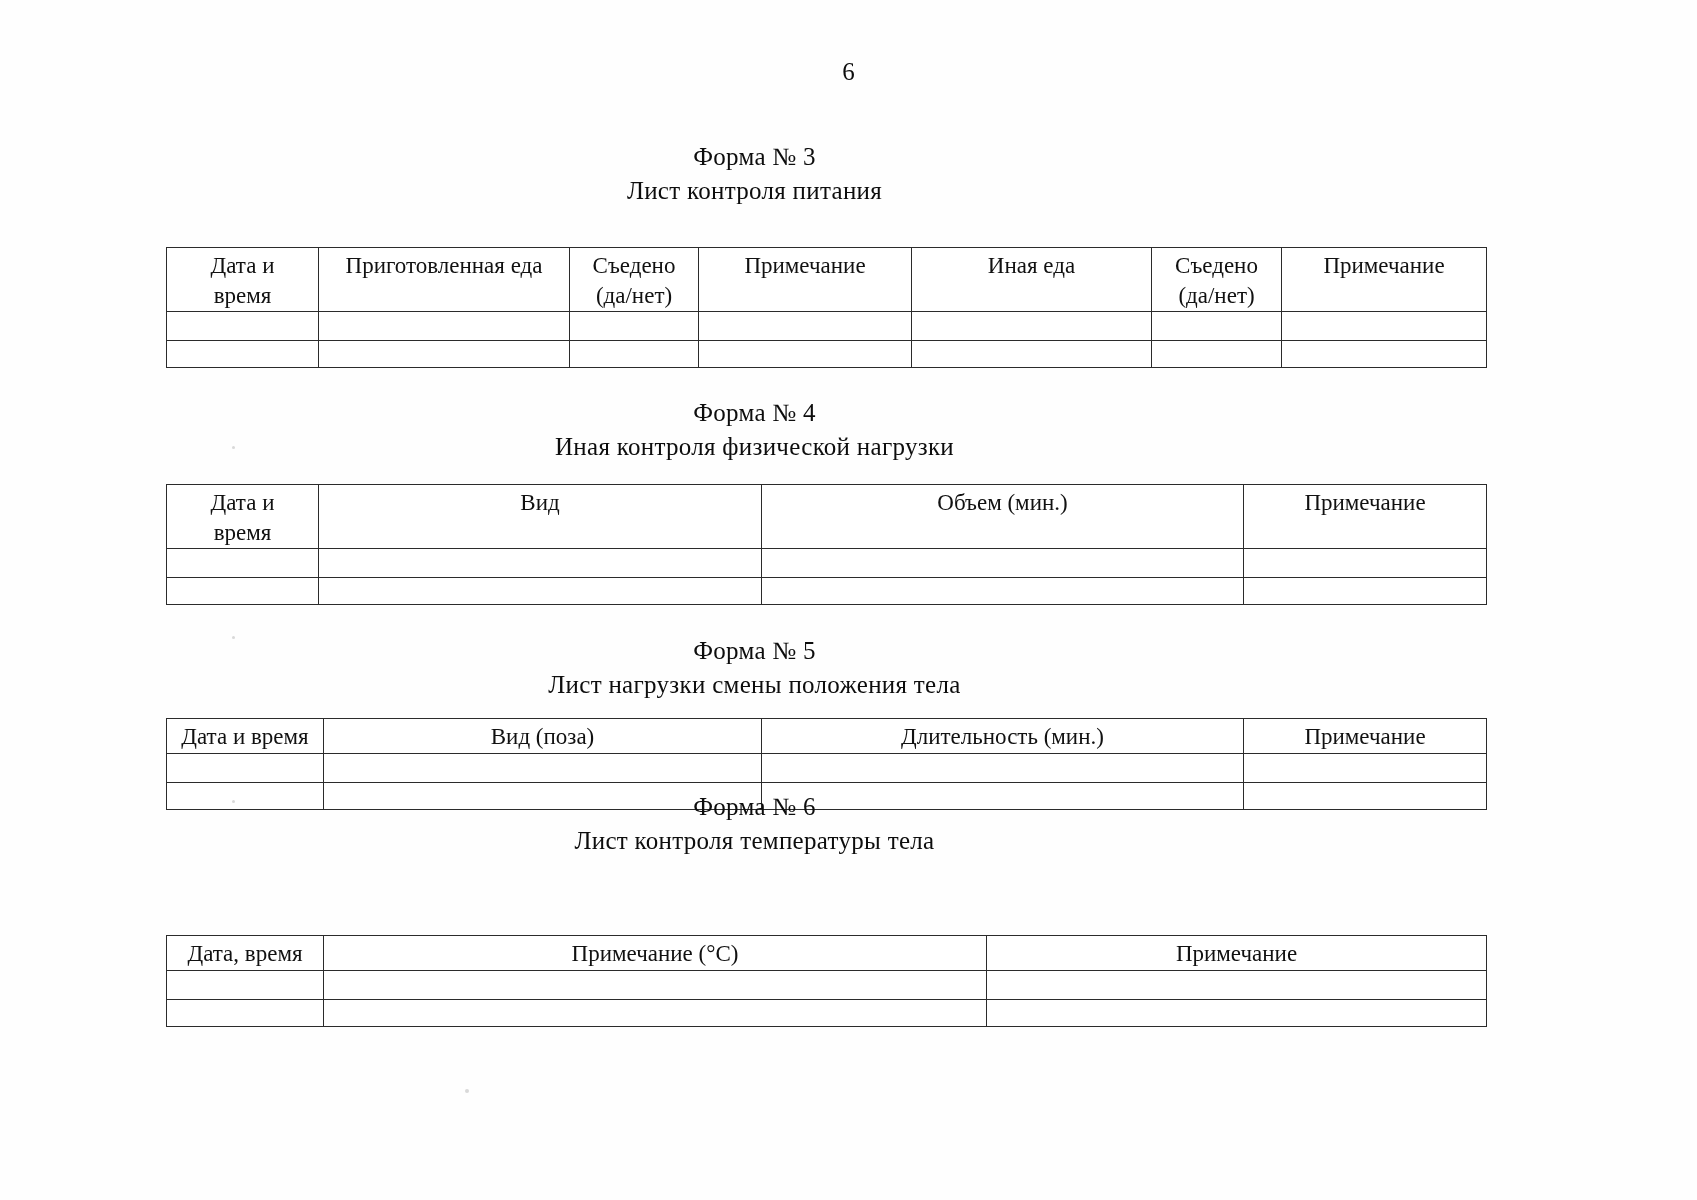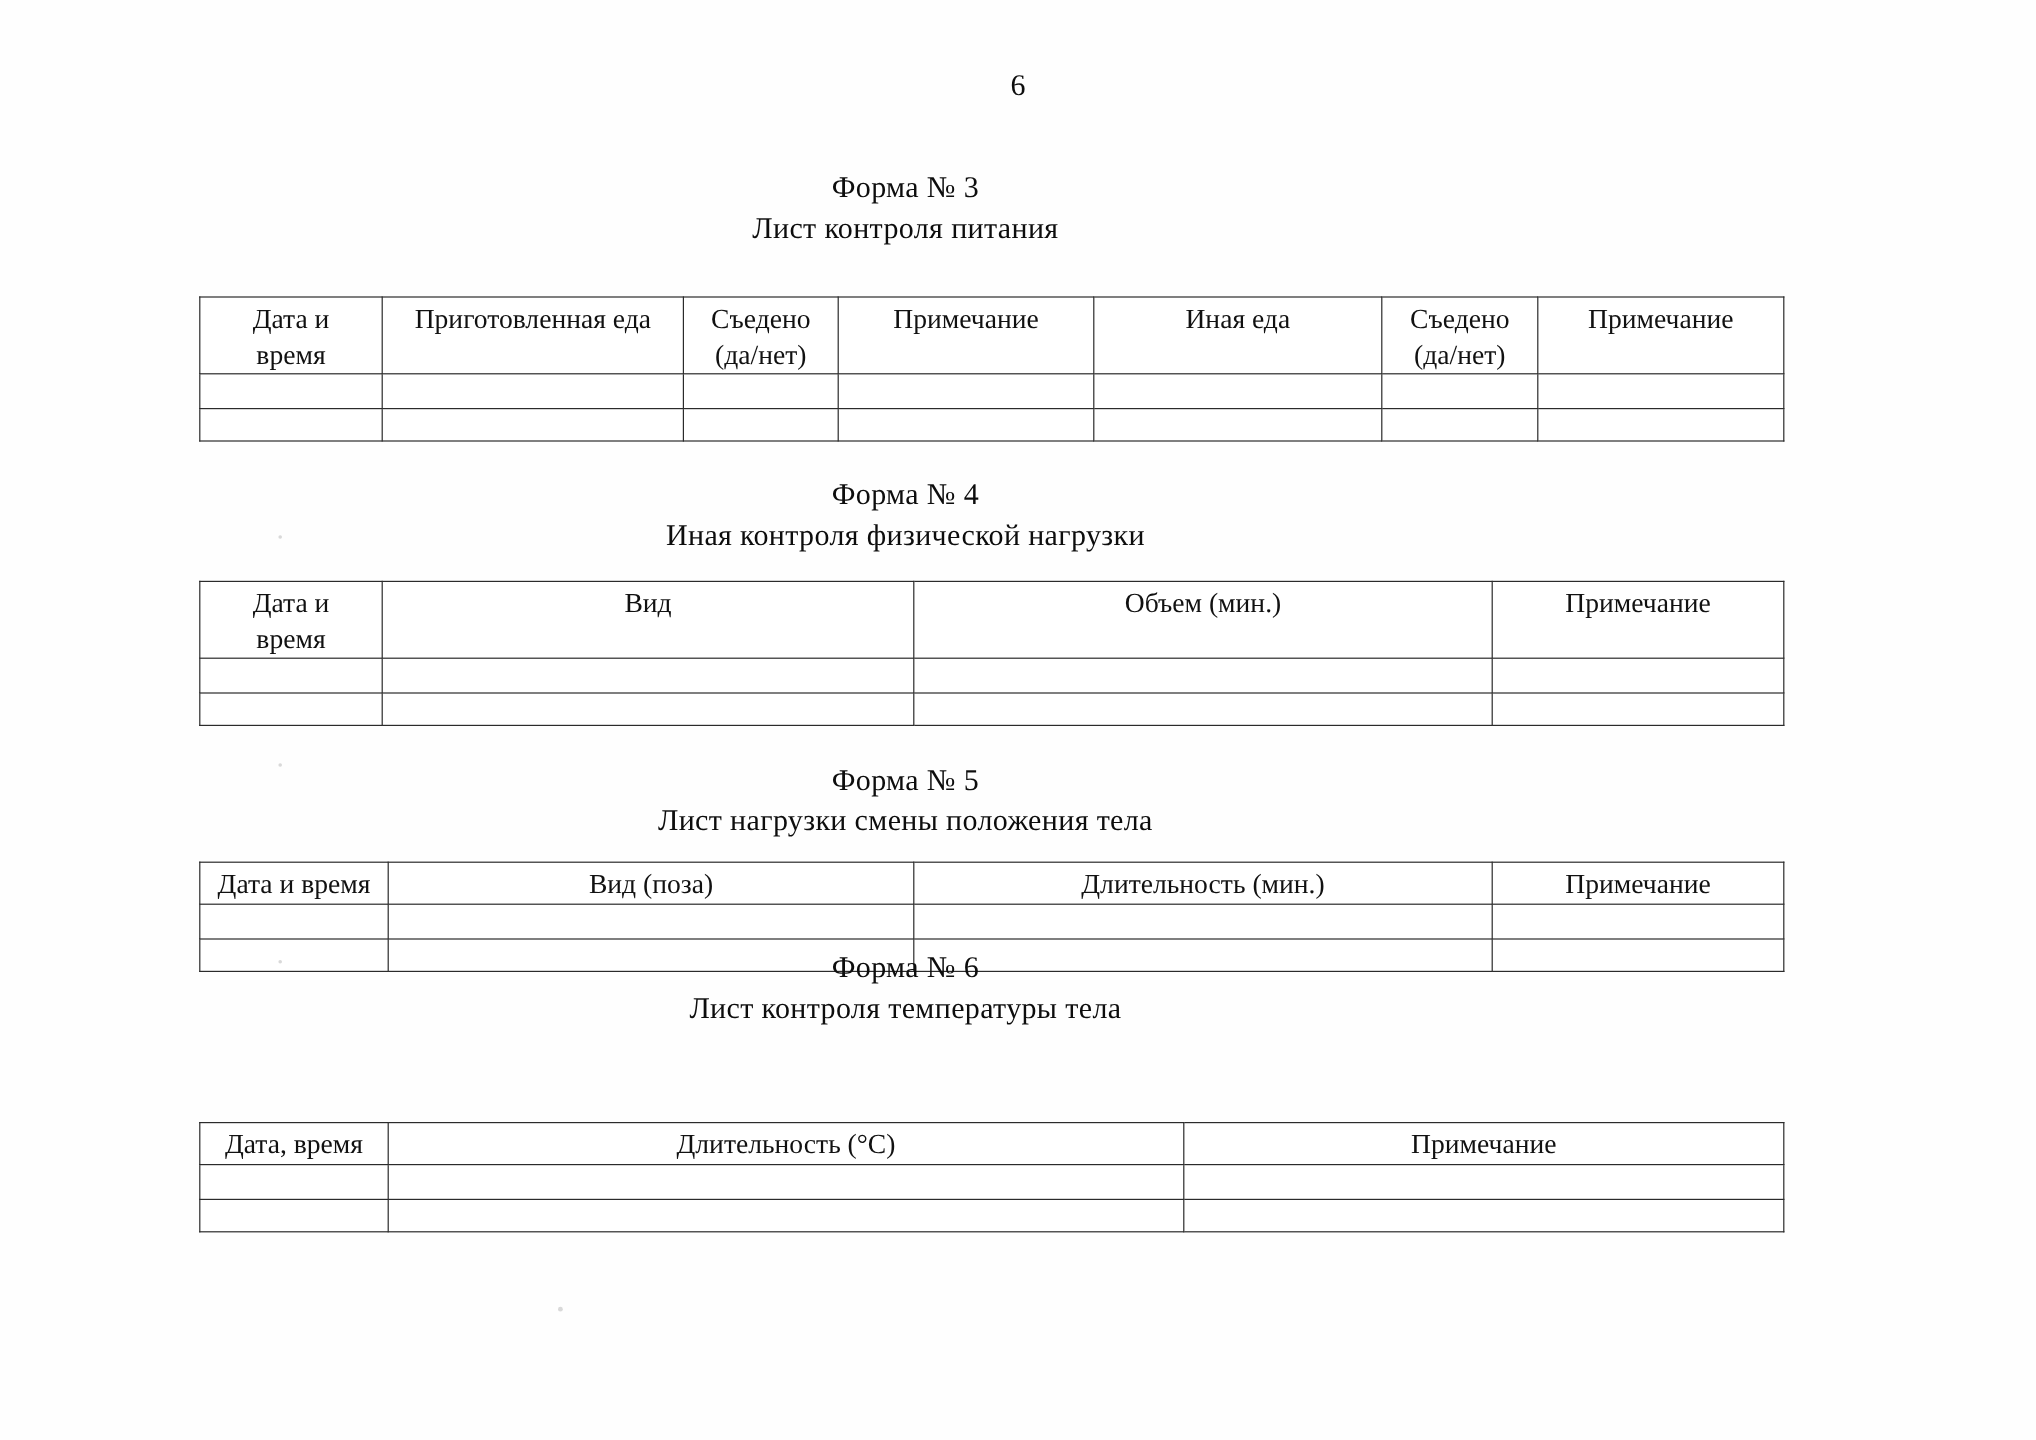--- a/index.html
+++ b/index.html
@@ -255,21 +255,21 @@
       <col style="width:157px">
         <col style="width:663px">
         <col style="width:500px">
     </colgroup>
     <tbody>
       <tr>
         <td class="th" style="height:31px">
             <span class="cellwrap">Дата, время</span>
           </td>
         <td class="th">
-            <span class="cellwrap">Длительность (°C)</span>
+            <span class="cellwrap">Примечание (°C)</span>
           </td>
         <td class="th">
             <span class="cellwrap">Примечание</span>
           </td>
       </tr>
       <tr class="data-row">
         <td style="height:28px"></td>
         <td></td>
         <td></td>
       </tr>

